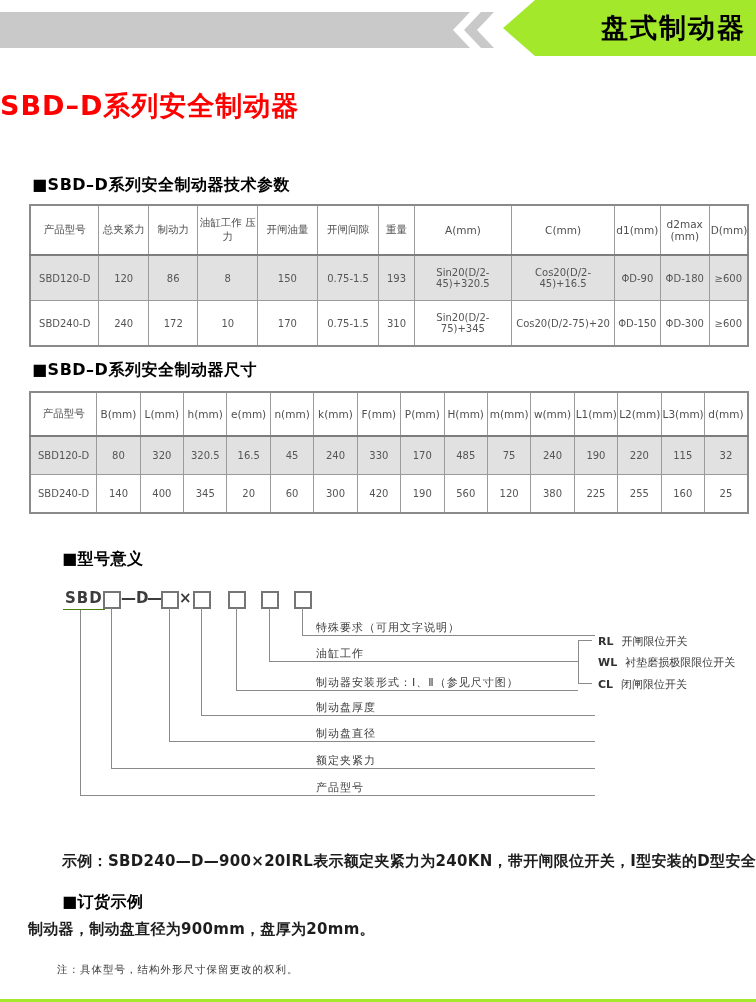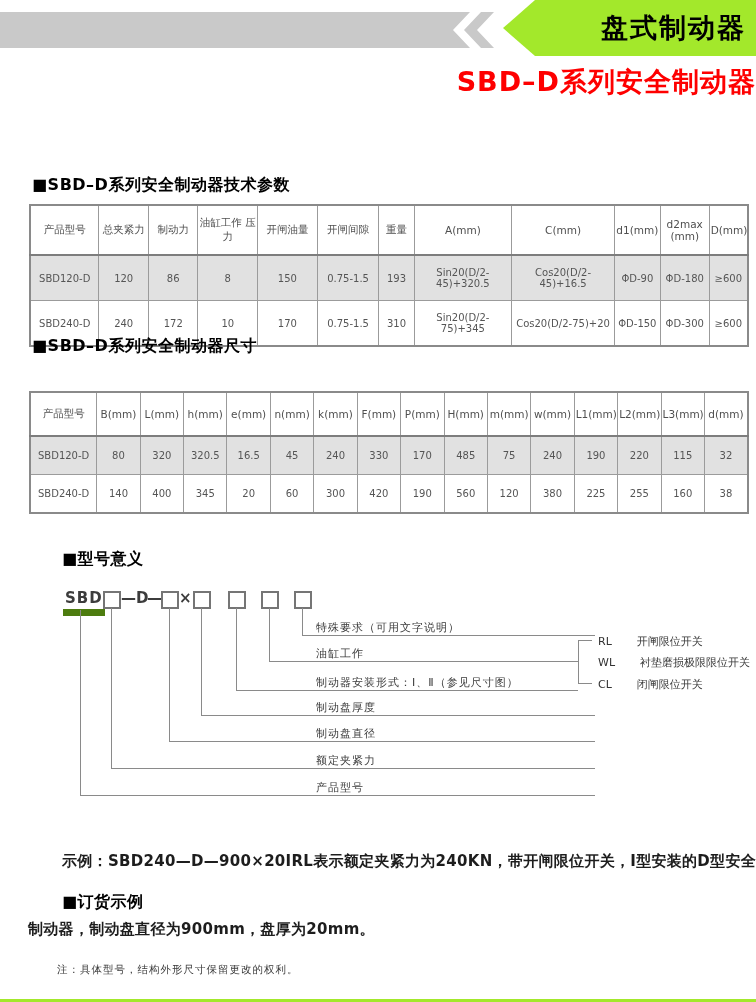--- a/index.html
+++ b/index.html
@@ -14,21 +14,21 @@
     clip-path:polygon(0 0,100% 0,calc(100% - 17px) 50%,100% 100%,0 100%); }
   .hdr-chev { position:absolute; left:464px; top:12px; width:30px; height:36px;
     background:var(--header-gray,#c9c9c9);
     clip-path:polygon(17px 0,100% 0,calc(100% - 17px) 50%,100% 100%,17px 100%,0 50%); }
   .hdr-green { position:absolute; left:503px; top:0; width:253px; height:56px;
     background:var(--accent-green,#a3e82b);
     clip-path:polygon(0 50%,32px 0,100% 0,100% 100%,32px 100%);
     text-align:right; font-size:27px; font-weight:bold; color:#000;
     line-height:56px; padding-right:0; letter-spacing:2px; box-sizing:border-box; }
   .hdr-green span { padding-right:10px; }
-  .page-title { position:absolute; left:0; top:64px; width:100%; text-align:right;
+  .page-title { position:absolute; left:0; top:88px; width:100%; text-align:left;
     font-size:27px; font-weight:bold; color:var(--title-red,#fe0000); letter-spacing:1px; }
   
   .sec { position:absolute; font-size:16px; font-weight:bold; color:#000; letter-spacing:0.5px; }
   
   table { position:absolute; border-collapse:collapse; table-layout:fixed;
     border:2px solid #8a8a8a; background:#fff; }
   th,td { border:1px solid #9b9b9b; text-align:center; vertical-align:middle;
     padding:0 1px; overflow:hidden; }
   th { font-weight:normal; color:#4f4f4f; }
   td { color:#555; }
@@ -37,26 +37,26 @@
   .t1 { left:29px; top:204px; width:720px; font-size:10.5px; }
   .t1 th { height:48px; }
   .t1 td { height:44px; font-size:10px; }
   .t2 { left:29px; top:391px; width:720px; font-size:10.5px; }
   .t2 th { height:42px; }
   .t2 td { height:37px; font-size:10px; }
   
   .dbox { position:absolute; width:14px; height:14px; background:#fff;
     border:2px solid #757575; }
   .dtxt { position:absolute; font-size:15px; font-weight:bold; color:#3c3c3c; line-height:18px; }
-  .sbd { border-bottom:7px solid #4d7c0f; padding:0 2px 2px 2px; letter-spacing:1px; }
+  .sbd { border-bottom:1px solid #4d7c0f; padding:0 2px 2px 2px; letter-spacing:1px; }
   .vl { position:absolute; width:1px; background:#8a8a8a; }
   .hl { position:absolute; height:1px; background:#8a8a8a; }
   .dlabel { position:absolute; font-size:11px; color:#3a3a3a; letter-spacing:1px; white-space:nowrap; }
   .swrow { position:absolute; font-size:11px; color:#3a3a3a; white-space:nowrap; }
-  .swcode { font-weight:normal; color:#333; margin-right:25px; }
+  .swcode { font-weight:bold; color:#333; margin-right:8px; }
   
   .example { position:absolute; font-size:15px; font-weight:bold; color:#1d1d1d;
     white-space:nowrap; letter-spacing:0.3px; }
   .footnote { position:absolute; left:57px; top:963px; font-size:10.5px; color:#3a3a3a;
     letter-spacing:1px; }
   .bottom-strip { position:absolute; left:0; bottom:0; width:100%; height:3px;
     background:var(--accent-green,#a3e82b); }
 </style>
 </head>
 <body>
@@ -126,21 +126,21 @@
       <td>310</td>
       <td>Sin20(D/2-75)+345</td>
       <td>Cos20(D/2-75)+20</td>
       <td>ΦD-150</td>
       <td>ΦD-300</td>
       <td>≥600</td>
     </tr>
   </tbody>
 </table>
 
-<div class="sec" style="left:32px; top:336px">■SBD–D系列安全制动器尺寸</div>
+<div class="sec" style="left:32px; top:360px">■SBD–D系列安全制动器尺寸</div>
 
 <table class="t2">
   <colgroup>
     <col style="width:9.3%">
       <col style="width:6.05%">
       <col style="width:6.05%">
       <col style="width:6.05%">
     <col style="width:6.05%">
       <col style="width:6.05%">
       <col style="width:6.05%">
@@ -202,21 +202,21 @@
       <td>60</td>
       <td>300</td>
       <td>420</td>
       <td>190</td>
       <td>560</td>
       <td>120</td>
       <td>380</td>
       <td>225</td>
       <td>255</td>
       <td>160</td>
-      <td>38</td>
+      <td>25</td>
     </tr>
   </tbody>
 </table>
 
 <div class="sec" style="left:62px; top:549px">■型号意义</div>
 
 <div class="dtxt sbd" style="left:63px; top:589px">SBD</div>
 <div class="dbox" style="left:103px; top:591px"></div>
 <div class="dtxt" style="left:121px; top:589px">—</div>
 <div class="dtxt" style="left:136px; top:589px">D</div>

